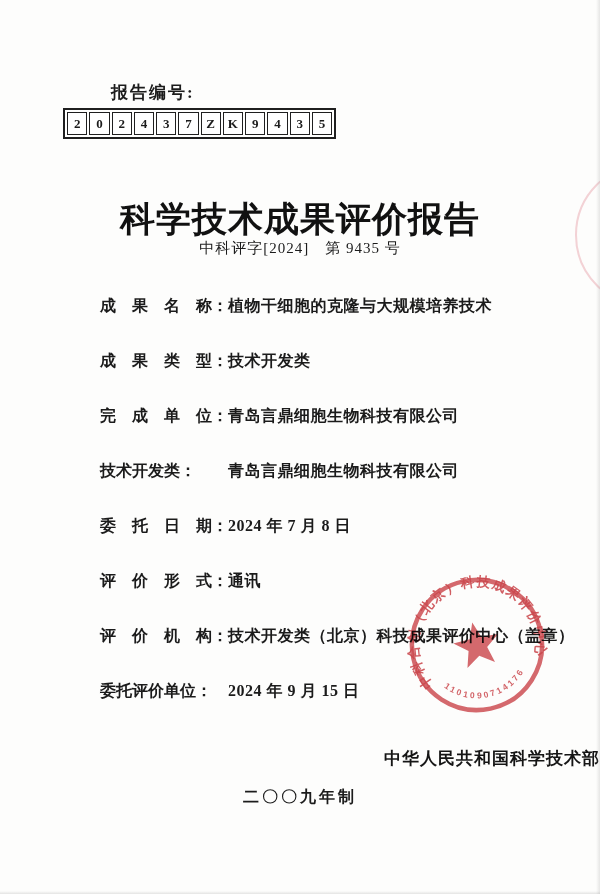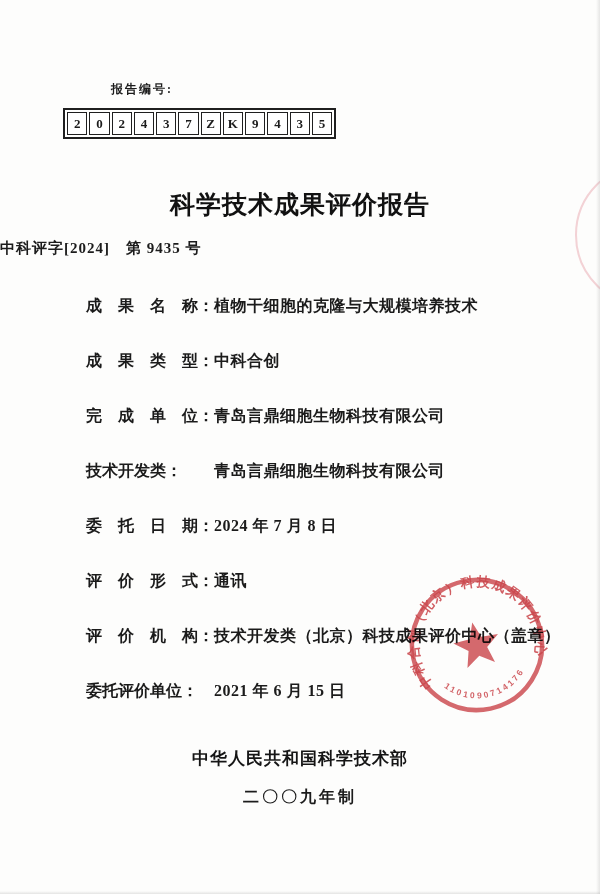--- a/index.html
+++ b/index.html
@@ -6,54 +6,54 @@
   body{
     width:600px;height:894px;position:relative;overflow:hidden;
     background:#fdfdfc;
     font-family:"Liberation Serif","DejaVu Serif",serif;
     color:#1c1c1c;
   }
   .page{position:absolute;inset:0;}
   
   .code-label{
     position:absolute;left:111px;top:81px;
-    font-size:12px;font-weight:700;letter-spacing:2px;
+    font-size:17px;font-weight:700;letter-spacing:2px;
   }
   
   .code-grid{
     position:absolute;left:63px;top:108px;width:273px;height:31px;
     border:2px solid #1f1f1f;background:#fffffe;
     display:flex;gap:2px;padding:2px;box-sizing:border-box;
   }
   .code-cell{
     flex:1;border:1.2px solid #1f1f1f;background:#fff;
     display:flex;align-items:center;justify-content:center;
     font-size:13px;font-weight:700;
     font-family:"Liberation Serif","DejaVu Serif",serif;
   }
   
   .doc-title{
-    position:absolute;top:188px;left:0;width:100%;text-align:center;
-    font-size:25px;font-weight:800;letter-spacing:1px;color:#111;
+    position:absolute;top:196px;left:0;width:100%;text-align:center;
+    font-size:35px;font-weight:800;letter-spacing:1px;color:#111;
     font-family:"Liberation Sans","DejaVu Sans",sans-serif;
   }
   .doc-number{
-    position:absolute;top:239px;left:0;width:100%;
-    font-size:15px;font-weight:700;letter-spacing:1px;
+    position:absolute;top:239px;left:0;width:100%;text-align:center;
+    font-size:15px;font-weight:400;letter-spacing:1px;
   }
   
   .field-row{
-    position:absolute;left:86px;white-space:nowrap;
+    position:absolute;left:100px;white-space:nowrap;
     font-size:16px;font-weight:600;color:#1b1b1b;
   }
   .f-label{display:inline-block;width:128px;}
   .f-value{letter-spacing:0.5px;}
   
   .footer-org{
-    position:absolute;top:747px;left:0;width:100%;text-align:center;
+    position:absolute;top:747px;left:0;width:100%;text-align:right;
     font-size:17px;font-weight:700;letter-spacing:1px;color:#151515;
     font-family:"Liberation Sans","DejaVu Sans",sans-serif;
   }
   .footer-year{
     position:absolute;top:787px;left:0;width:100%;text-align:center;
     font-size:16px;font-weight:600;letter-spacing:3px;font-family:Liberation Serif, serif;
   }
   
   .seal{
     position:absolute;left:403px;top:571px;width:148px;height:148px;
@@ -99,39 +99,39 @@
   </div>
 
   <div class="doc-title">科学技术成果评价报告</div>
   <div class="doc-number">中科评字[2024]　第 9435 号</div>
 
   <div>
     <div class="field-row" style="top:296px">
       <span class="f-label">成　果　名　称：</span><span class="f-value">植物干细胞的克隆与大规模培养技术</span>
     </div>
     <div class="field-row" style="top:351px">
-      <span class="f-label">成　果　类　型：</span><span class="f-value">中科合创</span>
+      <span class="f-label">成　果　类　型：</span><span class="f-value">技术开发类</span>
     </div>
     <div class="field-row" style="top:406px">
       <span class="f-label">完　成　单　位：</span><span class="f-value">青岛言鼎细胞生物科技有限公司</span>
     </div>
     <div class="field-row" style="top:461px">
       <span class="f-label">技术开发类：</span><span class="f-value">青岛言鼎细胞生物科技有限公司</span>
     </div>
     <div class="field-row" style="top:516px">
       <span class="f-label">委　托　日　期：</span><span class="f-value">2024 年 7 月 8 日</span>
     </div>
     <div class="field-row" style="top:571px">
       <span class="f-label">评　价　形　式：</span><span class="f-value">通讯</span>
     </div>
     <div class="field-row" style="top:626px">
       <span class="f-label">评　价　机　构：</span><span class="f-value">技术开发类（北京）科技成果评价中心（盖章）</span>
     </div>
     <div class="field-row" style="top:681px">
-      <span class="f-label">委托评价单位：</span><span class="f-value">2021 年 6 月 15 日</span>
+      <span class="f-label">委托评价单位：</span><span class="f-value">2024 年 9 月 15 日</span>
     </div>
   </div>
 
   <div class="footer-org">中华人民共和国科学技术部</div>
   <div class="footer-year">二〇〇九年制</div>
 
   <svg class="seal" viewBox="0 0 148 148" aria-hidden="true">
     <defs>
       <path id="arcTop" d="M 23,104 A 59,59 0 1 1 125,104" fill="none"></path>
       <path id="arcBottom" d="M 27,100 A 54,54 0 0 0 121,100" fill="none"></path>

